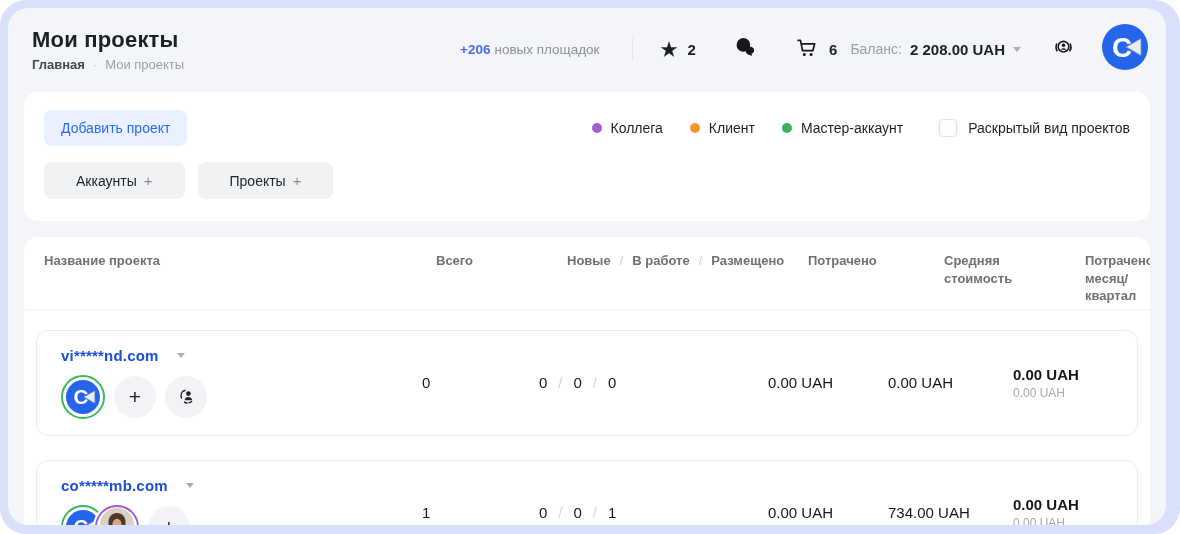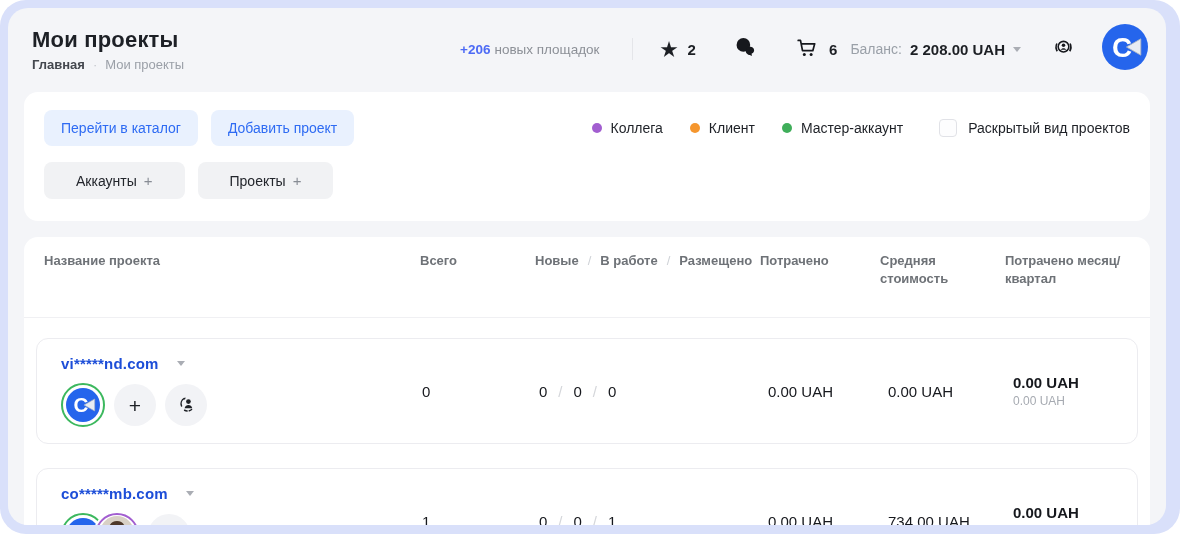--- a/index.html
+++ b/index.html
@@ -39,21 +39,21 @@
   .dot { width:10px; height:10px; border-radius:50%; }
   .expanded-toggle { display:flex; align-items:center; gap:11px; margin-left:36px; cursor:pointer; }
   .checkbox { width:18px; height:18px; border:1px solid #e1e2e7; border-radius:4px; background:#fdfdfe; }
   .expanded-toggle .lbl { font-size:14px; font-weight:500; color:#1e2127; }
   .tb-row2 { margin-top:16px; display:flex; gap:13px; }
   .chip { background:#f1f2f4; border:none; border-radius:8px; padding:10px 32px; font-size:14px; color:#23262c; font-family:inherit; cursor:pointer; display:flex; align-items:center; gap:7px; }
   .chip .plus { color:#878c94; font-size:15px; }
 
   
   .table-card { margin:16px 16px -14px; background:#ffffff; border-radius:14px; flex:1 1 auto; display:flex; flex-direction:column; overflow:hidden; }
-  .t-head { display:grid; grid-template-columns:370px 115px 225px 120px 125px 1fr; padding:15px 20px 30px; border-bottom:1px solid #f0f0f3; color:#6e7277; font-size:13px; font-weight:700; align-items:start; }
+  .t-head { display:grid; grid-template-columns:370px 115px 225px 120px 125px 1fr; padding:15px 20px 4px; border-bottom:1px solid #f0f0f3; color:#6e7277; font-size:13px; font-weight:700; align-items:start;gap:16px; }
   .t-head .cell { padding-left:6px; line-height:1.35; }
   .t-head .cell.first { padding-left:0; }
   .statuses-head { display:flex; gap:9px; white-space:nowrap; }
   .hslash { color:#cfd2d7; font-weight:400; }
   .t-body { padding:20px 12px 8px; }
   .row-card { border:1px solid #ececf0; border-radius:12px; padding:16px 0 16px 24px; display:grid; grid-template-columns:353px 115px 225px 120px 125px 1fr; align-items:center; min-height:100px; background:#fff; }
   .row-card + .row-card { margin-top:24px; }
   .proj { display:flex; flex-direction:column; gap:11px; }
   .proj-name-line { display:flex; align-items:center; gap:10px; cursor:pointer; }
   .proj-name { font-size:15px; font-weight:700; color:#1d4ed8; letter-spacing:.2px; }
@@ -142,21 +142,20 @@
               <circle cx="24" cy="24" r="24" fill="#2565ec"></circle>
               <text x="21" y="34" text-anchor="middle" font-size="29" font-weight="bold" fill="#ffffff">C</text>
               <path d="M40.5 15.5v17L25.5 24z" fill="#e9edf3" stroke="#a9b2c1" stroke-width="0.9"></path>
             </svg>
         </span>
       </div>
     </div>
 
     <div class="toolbar-card">
       <div class="tb-row1">
-        <button class="btn-blue">Перейти в каталог</button>
         <button class="btn-blue">Добавить проект</button>
 
         <div class="legend">
           <div class="legend-item">
             <span class="dot" style="background: rgb(162, 94, 208);"></span>
             <span>Коллега</span>
           </div>
           <div class="legend-item">
             <span class="dot" style="background: rgb(245, 150, 46);"></span>
             <span>Клиент</span>

